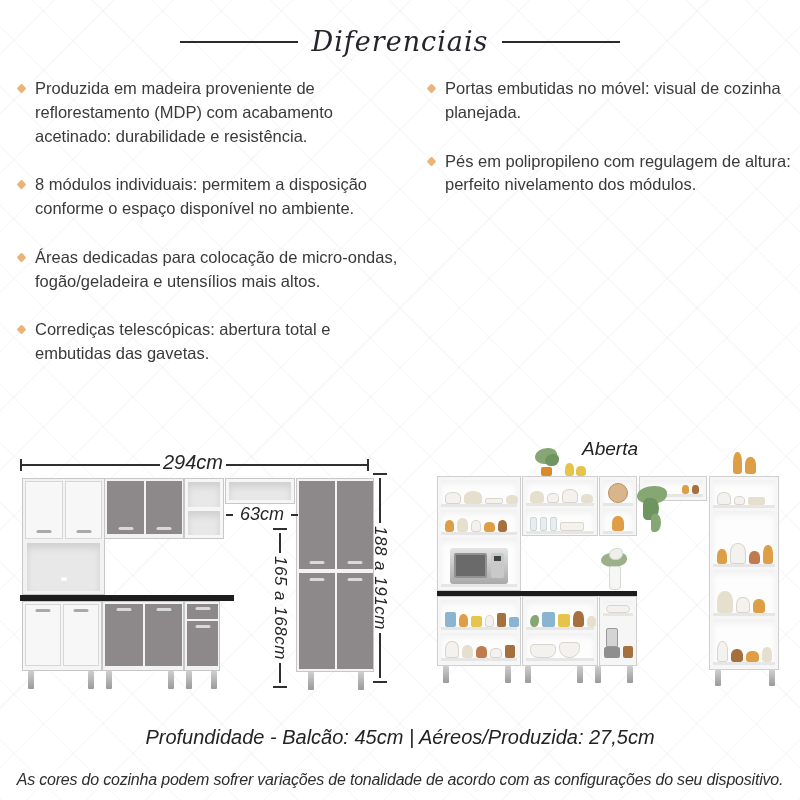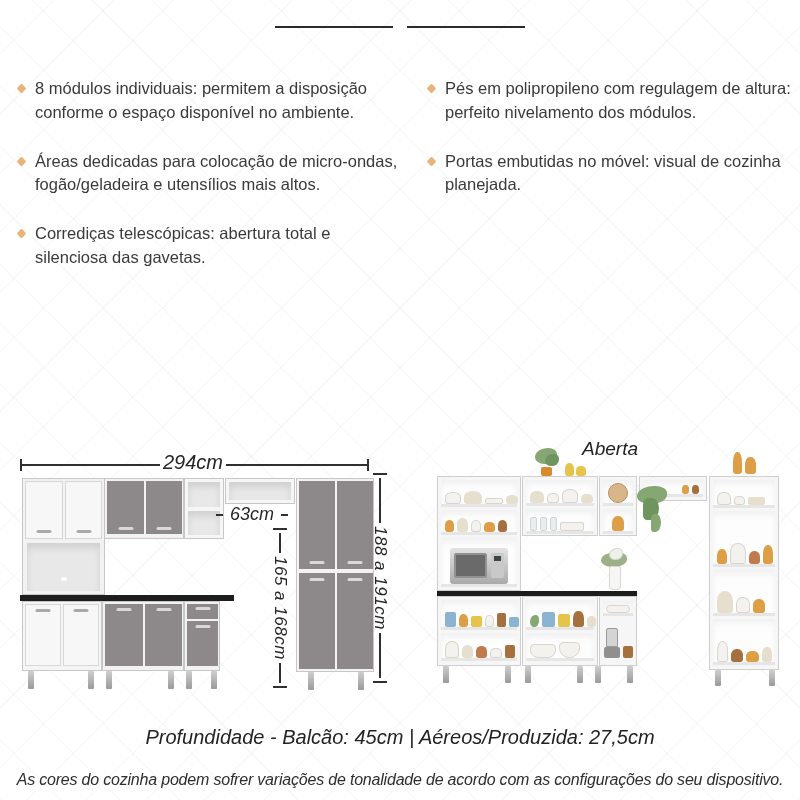--- a/index.html
+++ b/index.html
@@ -78,46 +78,51 @@
   .depth{position:absolute;top:726px;left:0;width:100%;text-align:center;font-style:italic;font-size:20px;color:#232323;}
   .disclaimer{position:absolute;top:771px;left:0;width:100%;text-align:center;font-style:italic;font-size:16px;color:#2e2e2e;letter-spacing:-0.2px;}
 </style>
 </head>
 <body>
 
 <div class="page">
 
   <div class="hdr">
     <div class="rule"></div>
+    <div class="title">Diferenciais</div>
     <div class="rule"></div>
   </div>
 
   <div class="col left">
     <div class="feat">
       <span class="bullet"></span>
+      <span class="ftext">Produzida em madeira proveniente de reflorestamento (MDP) com acabamento acetinado: durabilidade e resistência.</span>
+    </div>
+    <div class="feat">
+      <span class="bullet"></span>
       <span class="ftext">8 módulos individuais: permitem a disposição conforme o espaço disponível no ambiente.</span>
     </div>
     <div class="feat">
       <span class="bullet"></span>
       <span class="ftext">Áreas dedicadas para colocação de micro-ondas, fogão/geladeira e utensílios mais altos.</span>
     </div>
     <div class="feat">
       <span class="bullet"></span>
-      <span class="ftext">Corrediças telescópicas: abertura total e silenciosa das gavetas.</span>
+      <span class="ftext">Corrediças telescópicas: abertura total e embutidas das gavetas.</span>
     </div>
   </div>
 
   <div class="col right">
     <div class="feat">
       <span class="bullet"></span>
+      <span class="ftext">Portas embutidas no móvel: visual de cozinha planejada.</span>
+    </div>
+    <div class="feat">
+      <span class="bullet"></span>
       <span class="ftext">Pés em polipropileno com regulagem de altura: perfeito nivelamento dos módulos.</span>
-    </div>
-    <div class="feat">
-      <span class="bullet"></span>
-      <span class="ftext">Portas embutidas no móvel: visual de cozinha planejada.</span>
     </div>
   </div>
 
   <div class="closed">
 
     <div class="abs dline" style="left:1px;top:14px;width:139px;height:2px;"></div>
     <div class="abs dline" style="left:206px;top:14px;width:142px;height:2px;"></div>
     <div class="abs dline" style="left:0;top:9px;width:2px;height:12px;"></div>
     <div class="abs dline" style="left:347px;top:9px;width:2px;height:12px;"></div>
     <div class="abs dimlabel" style="left:140px;top:1px;width:66px;text-align:center;font-size:20px;">294cm</div>
@@ -194,21 +199,21 @@
           <span class="handle" style="top:4px;"></span>
         </div>
     </div>
     <span class="leg" style="left:8px;top:221px;"></span>
     <span class="leg" style="left:68px;top:221px;"></span>
     <span class="leg" style="left:86px;top:221px;"></span>
     <span class="leg" style="left:148px;top:221px;"></span>
     <span class="leg" style="left:166px;top:221px;"></span>
     <span class="leg" style="left:191px;top:221px;"></span>
 
-    <div class="dim63" style="left:184px;top:54px;width:96px;justify-content:center;">
+    <div class="dim63" style="left:194px;top:54px;width:96px;justify-content:center;">
       <span class="tick"></span>
       <span class="dimlabel" style="font-size:18px;">63cm</span>
       <span class="tick"></span>
     </div>
 
     <div class="vdim" style="left:252px;top:78px;width:16px;height:160px;gap:3px;">
       <span class="tickh"></span>
       <span class="vseg"></span>
       <span class="vlabel">165 a 168cm</span>
       <span class="vseg"></span>

